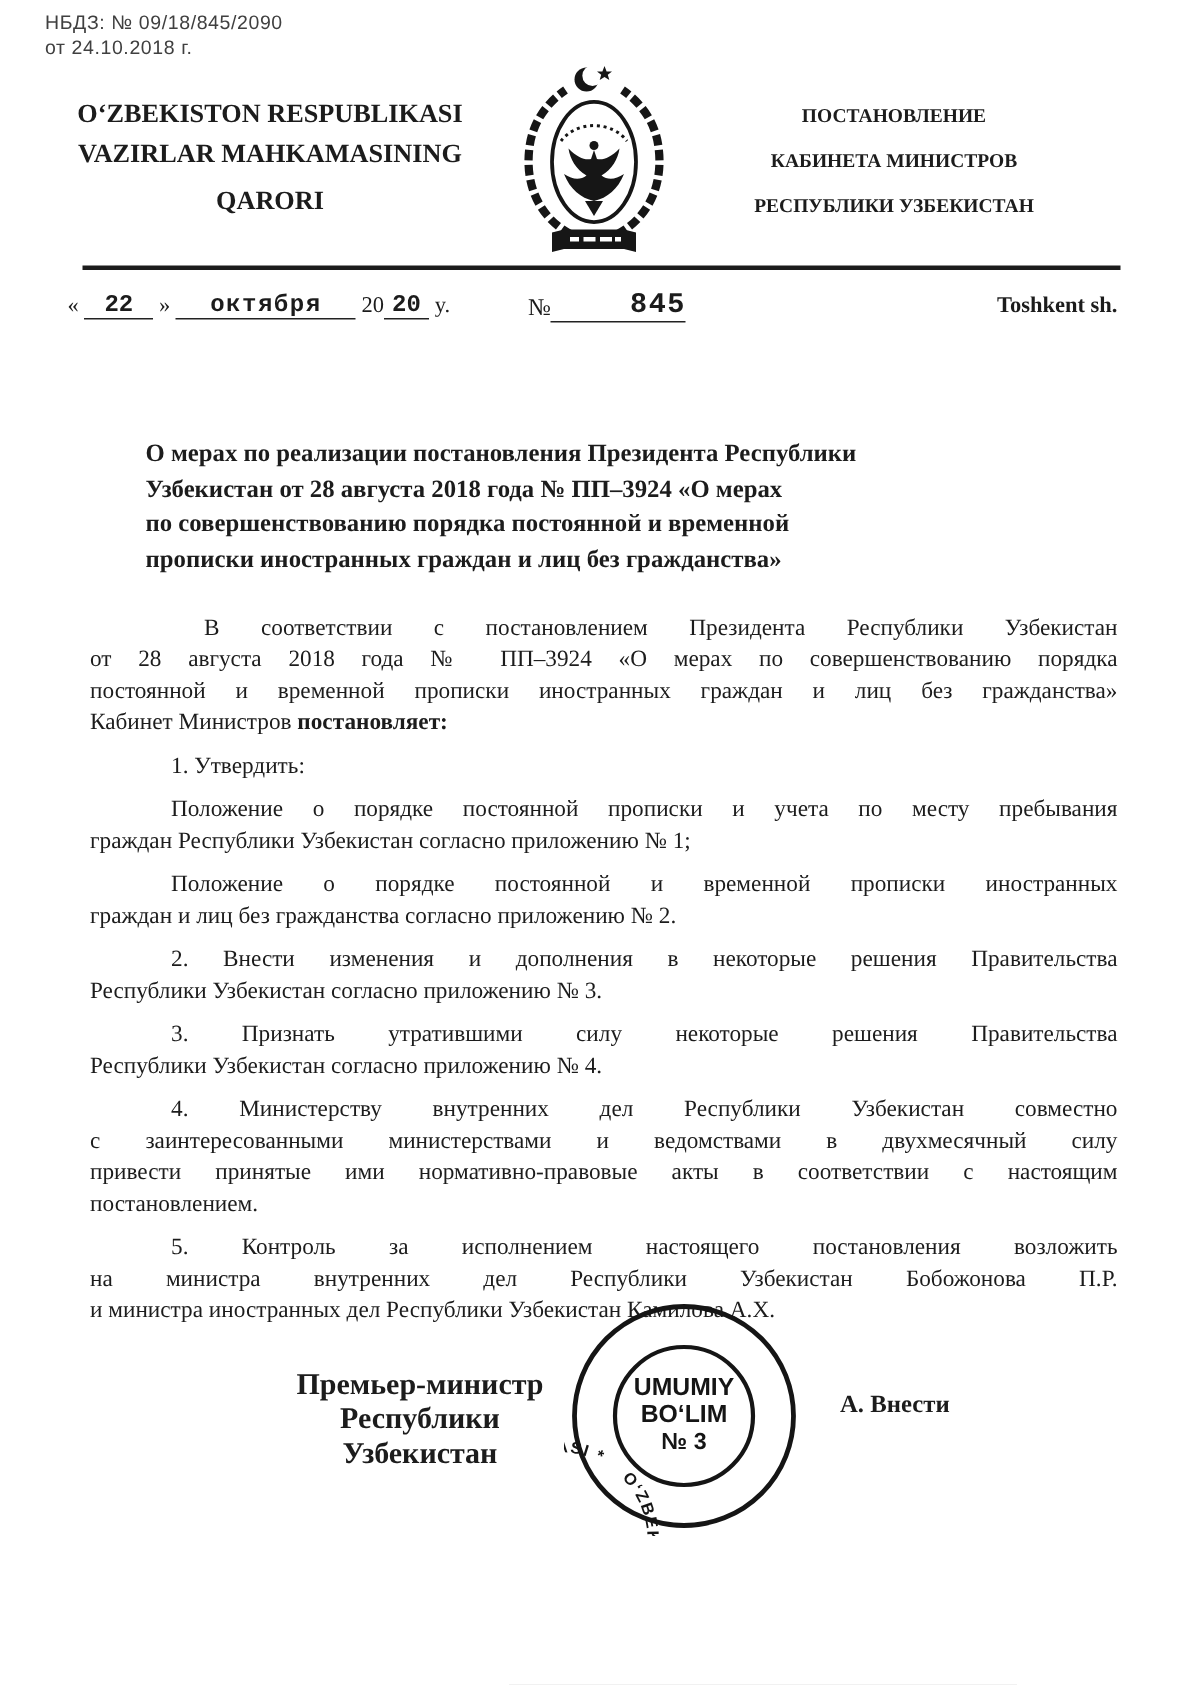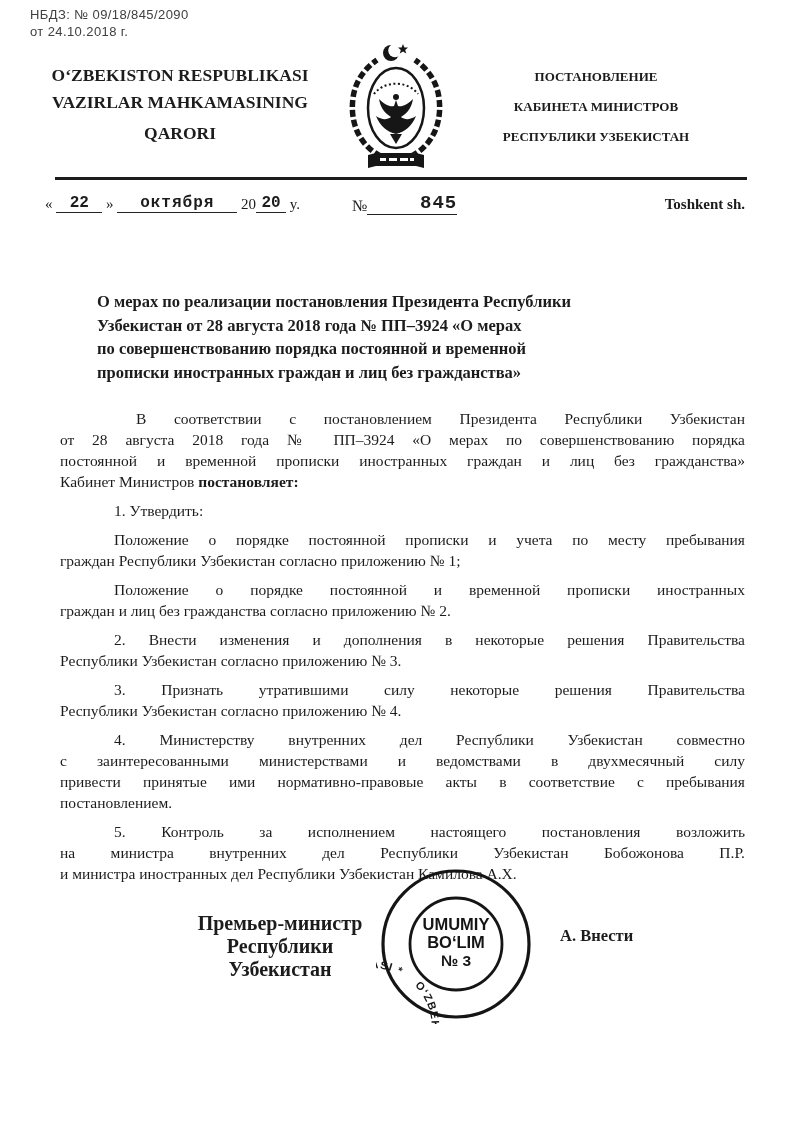--- a/index.html
+++ b/index.html
@@ -145,21 +145,21 @@
     <div class="ln jf ind gap"><span>Положение о порядке постоянной прописки и учета по месту пребывания</span></div>
     <div class="ln"><span>граждан Республики Узбекистан согласно приложению № 1;</span></div>
     <div class="ln jf ind gap"><span>Положение о порядке постоянной и временной прописки иностранных</span></div>
     <div class="ln"><span>граждан и лиц без гражданства согласно приложению № 2.</span></div>
     <div class="ln jf ind gap"><span>2. Внести изменения и дополнения в некоторые решения Правительства</span></div>
     <div class="ln"><span>Республики Узбекистан согласно приложению № 3.</span></div>
     <div class="ln jf ind gap"><span>3. Признать утратившими силу некоторые решения Правительства</span></div>
     <div class="ln"><span>Республики Узбекистан согласно приложению № 4.</span></div>
     <div class="ln jf ind gap"><span>4. Министерству внутренних дел Республики Узбекистан совместно</span></div>
     <div class="ln jf"><span>с заинтересованными министерствами и ведомствами в двухмесячный силу</span></div>
-    <div class="ln jf"><span>привести принятые ими нормативно-правовые акты в соответствие с пребывания</span></div>
+    <div class="ln jf"><span>привести принятые ими нормативно-правовые акты в соответствии с настоящим</span></div>
     <div class="ln"><span>постановлением.</span></div>
     <div class="ln jf ind gap"><span>5. Контроль за исполнением настоящего постановления возложить</span></div>
     <div class="ln jf"><span>на министра внутренних дел Республики Узбекистан Бобожонова П.Р.</span></div>
     <div class="ln"><span>и министра иностранных дел Республики Узбекистан Камилова А.Х.</span></div>
   </div>
 
   <div class="sig-pos">
     <div>Премьер-министр</div>
     <div>Республики Узбекистан</div>
   </div>

